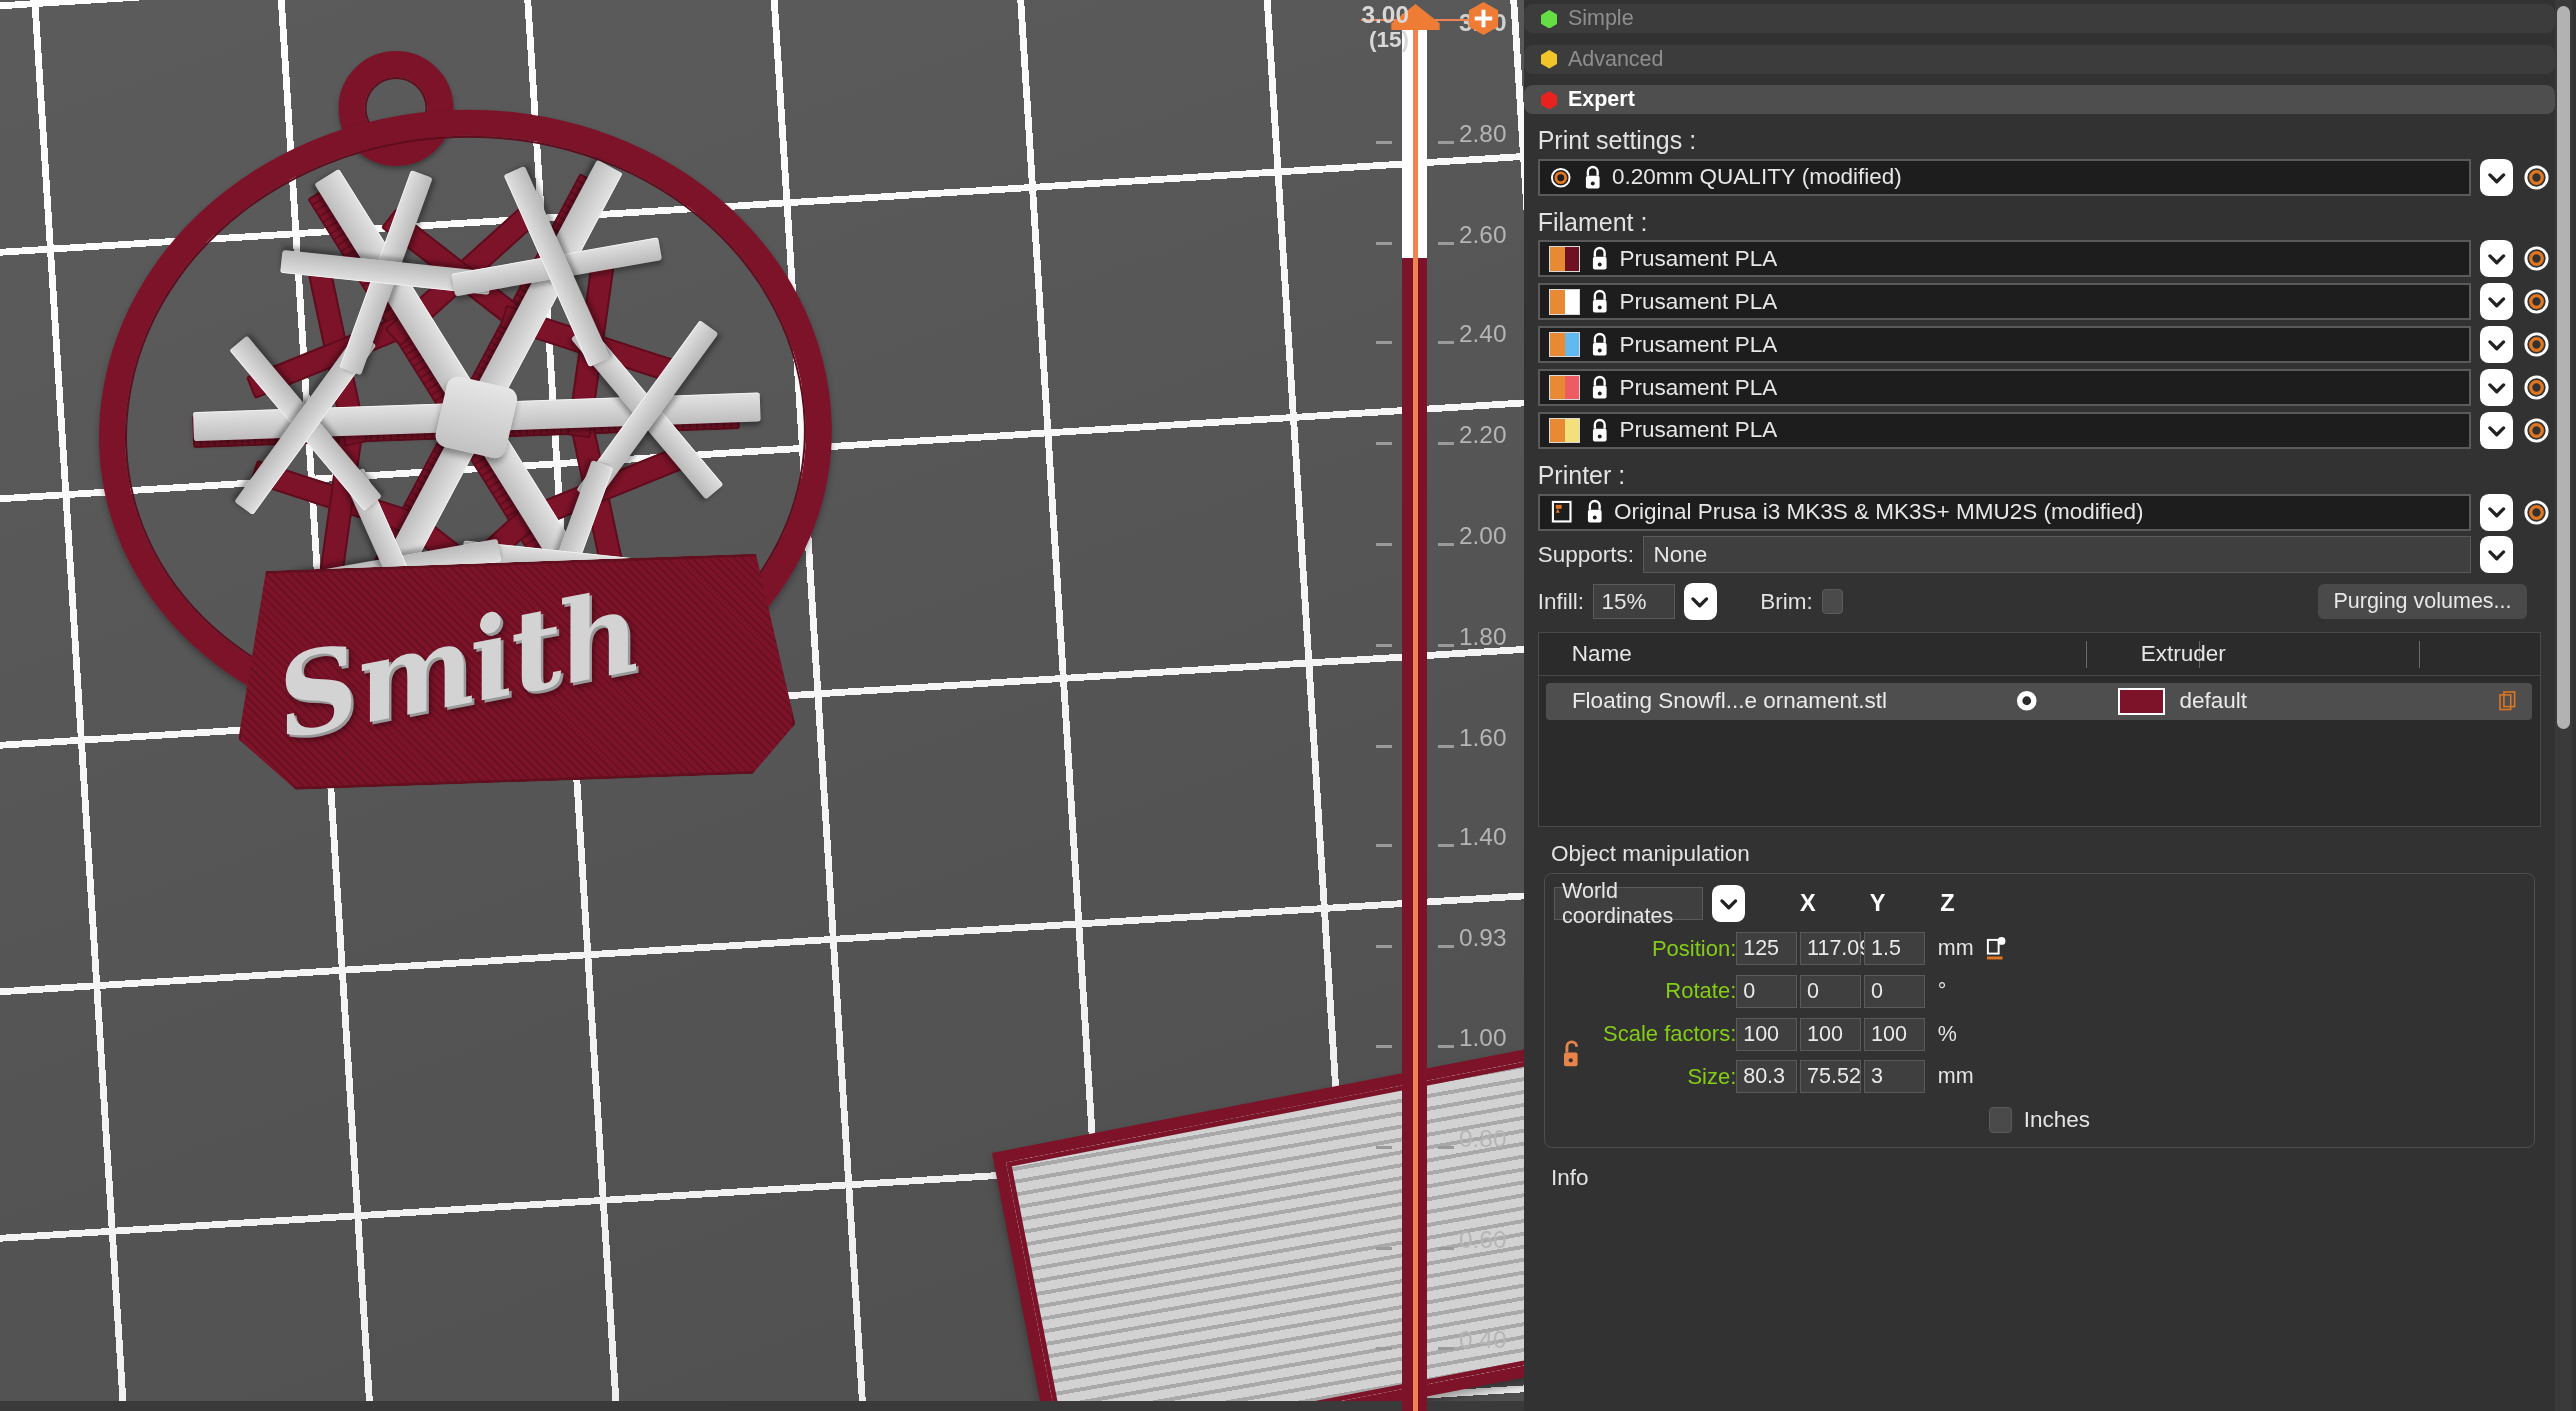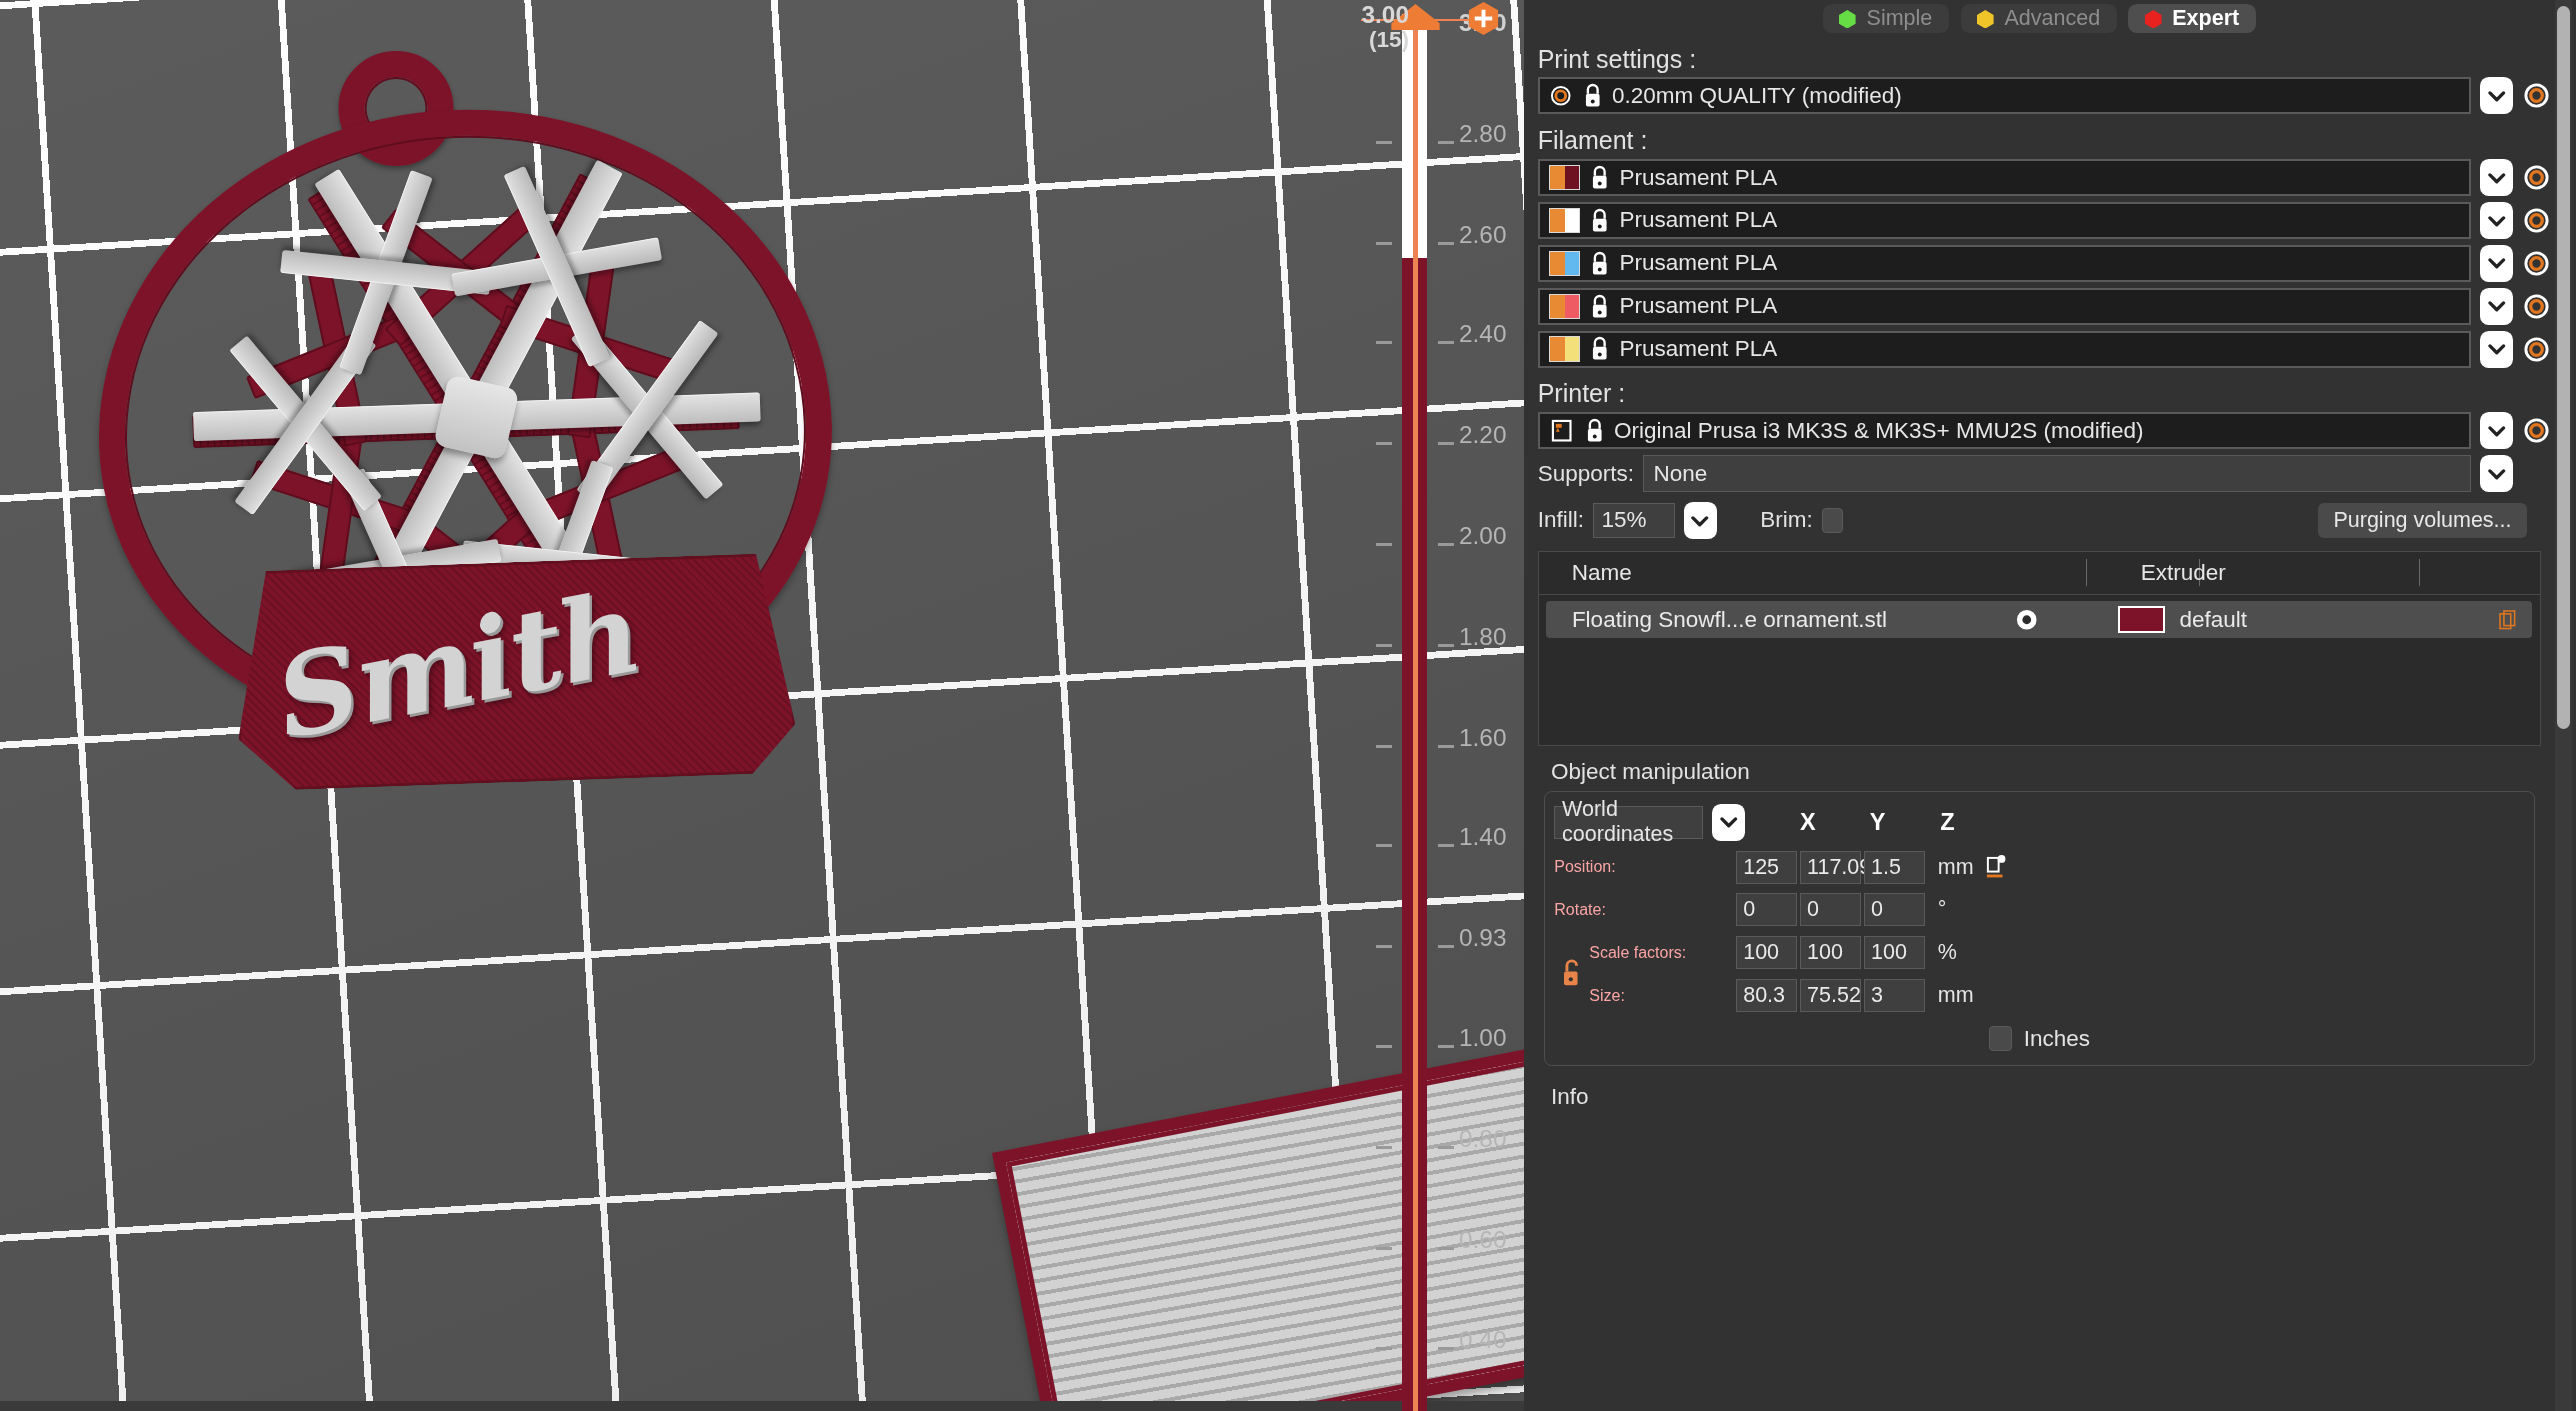--- a/index.html
+++ b/index.html
@@ -213,20 +213,21 @@
   }
   #panel-scrollbar-thumb {
     position: absolute; left: 2px; top: 5.9px; width: 13.7px; height: 723px;
     background: #b2b2b2; border-radius: 6.8px;
   }
 
   
   #mode-row {
     display: flex; gap: 11.7px; justify-content: center;
     padding: 3.9px 0 0 0;
+    flex-direction: column;
   }
   .mode-btn {
     display: flex; align-items: center; gap: 10.7px;
     height: 29px; padding: 0 16.6px;
     border-radius: 8.8px; background: #3c3c3c;
     color: #8e8e8e; font-size: 21.5px; cursor: pointer;
     border: none;
   }
   .mode-btn.active { background: #4e4e4e; color: #ffffff; font-weight: 700; }
   .mode-dot { width: 16.6px; height: 18.6px; display: inline-block; }
@@ -345,21 +346,21 @@
     color: #e6e6e6; font-size: 21.5px; display: flex; align-items: center;
     padding: 0 6.8px; cursor: pointer;
   }
   .axis-head { color: #ffffff; font-size: 23.5px; font-weight: 700; text-align: center; width: 61px; }
   #axis-x { margin-left: 23.5px; }
   #axis-y { margin-left: 0px; }
   #axis-z { margin-left: 0px; }
   .manip-row {
     display: flex; align-items: center; margin-top: 9.8px; position: relative;
   }
-  .manip-label { color: #fca5a5; font-size: 16px; width: 182px; flex-shrink: 0; }
+  .manip-label { color: #84cc16; font-size: 22px; width: 182px; flex-shrink: 0; text-align: right; }
   .manip-label.indent { padding-left: 35px; }
   .num-field {
     width: 61px; height: 33px; margin-right: 2.9px;
     background: #3f3f3f; border: 1px solid #5a5a5a;
     color: #eaeaea; font-size: 21.5px;
     display: flex; align-items: center; padding: 0 5.9px; cursor: text;
   }
   .unit { color: #e4e4e4; font-size: 21.5px; margin-left: 9.8px; }
   #lock-scale { position: absolute; left: 5.9px; top: 21.5px; width: 23.5px; height: 31px; cursor: pointer; }
   #drop-to-bed { width: 25.4px; height: 25.4px; margin-left: 9.8px; cursor: pointer; }

